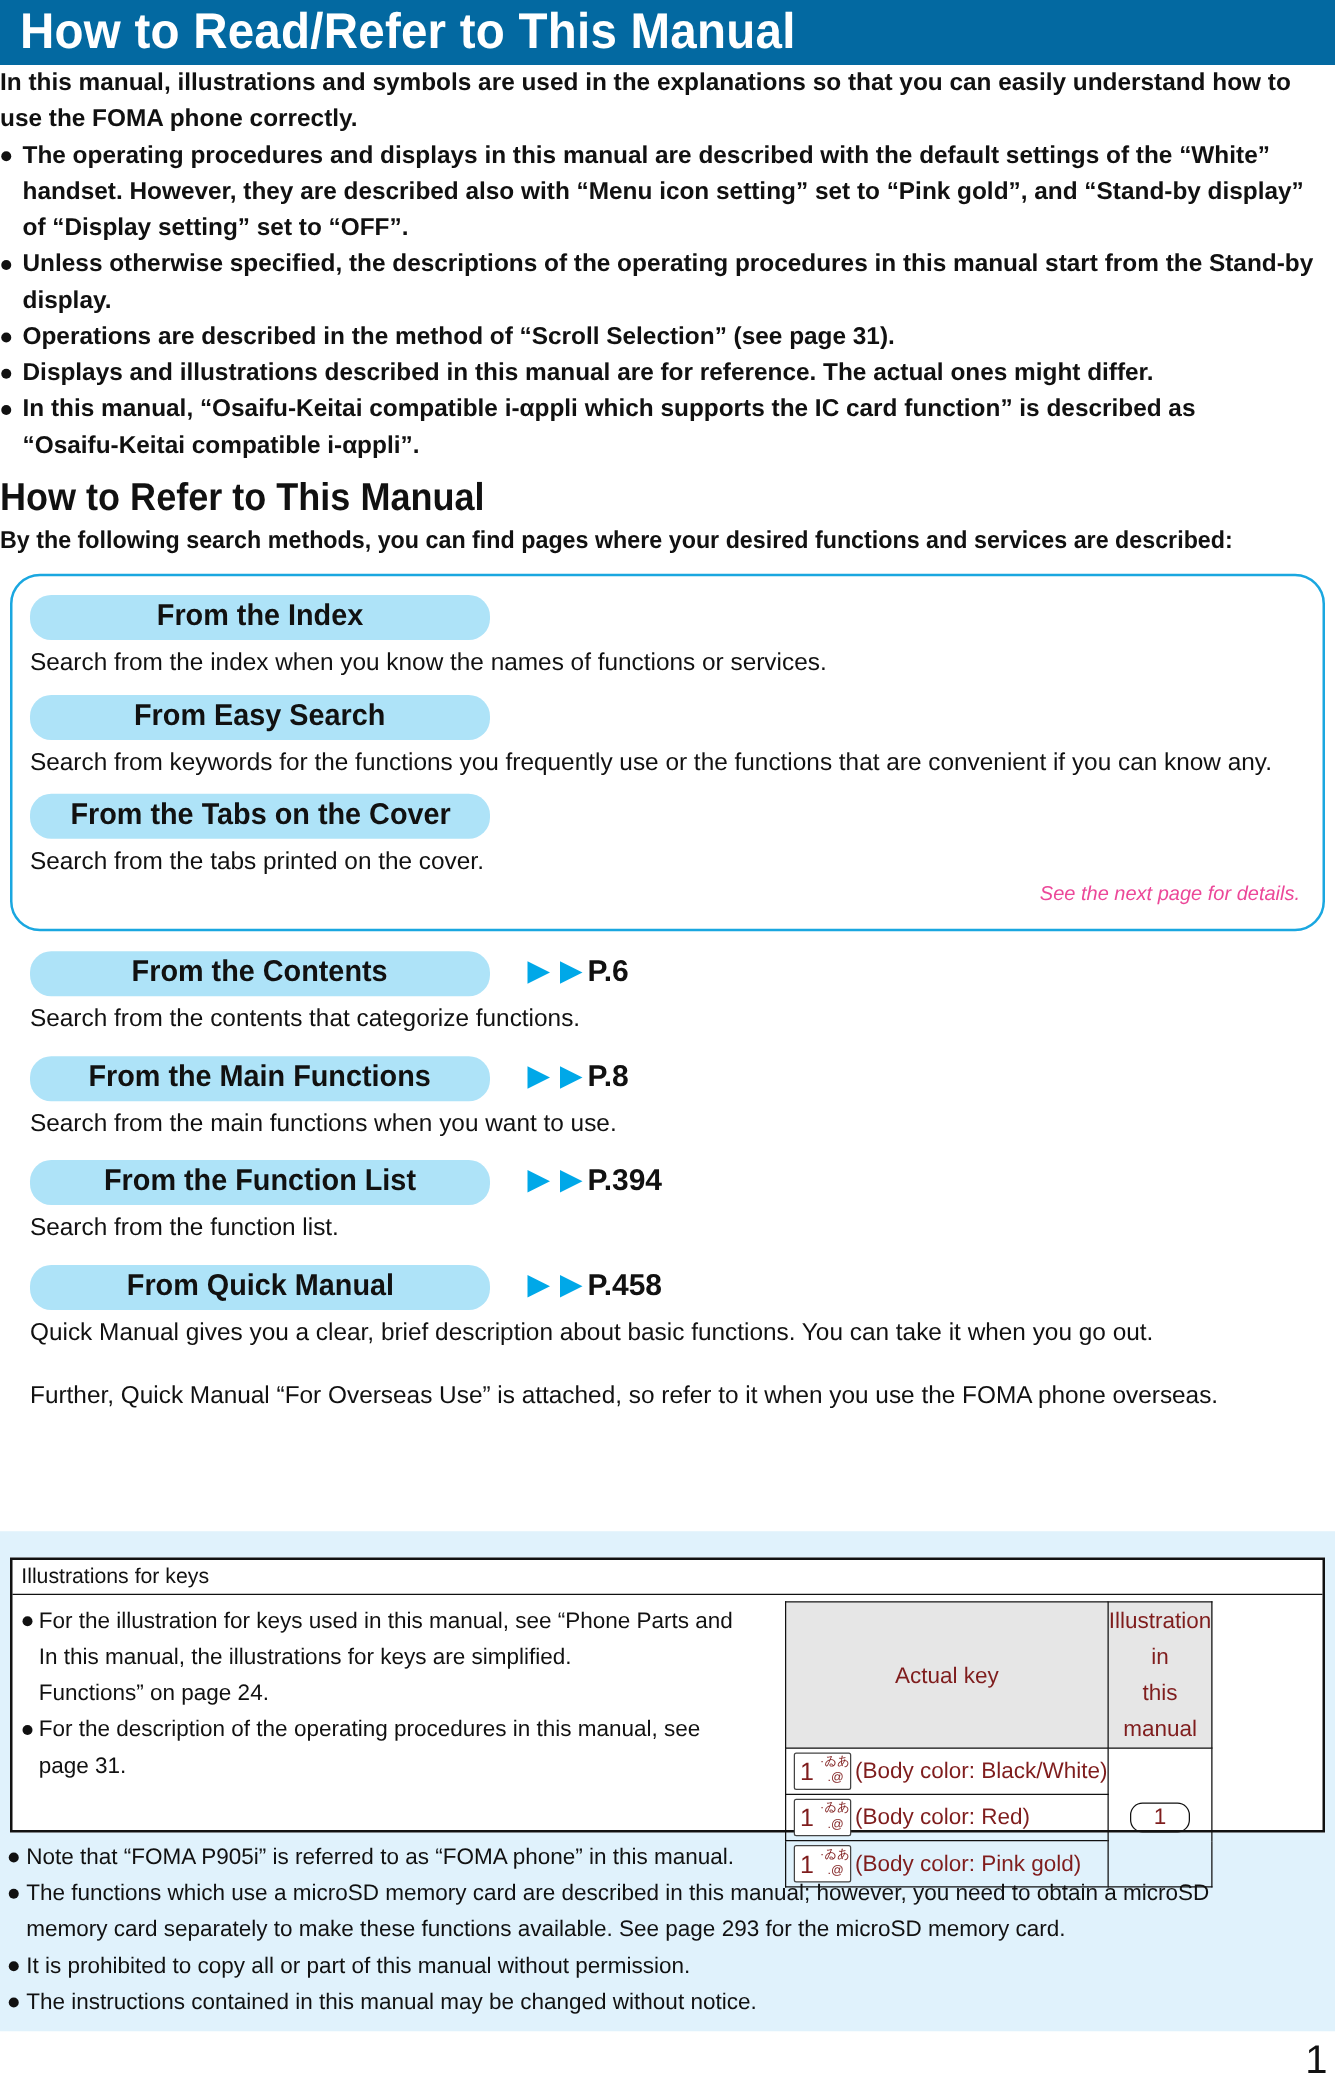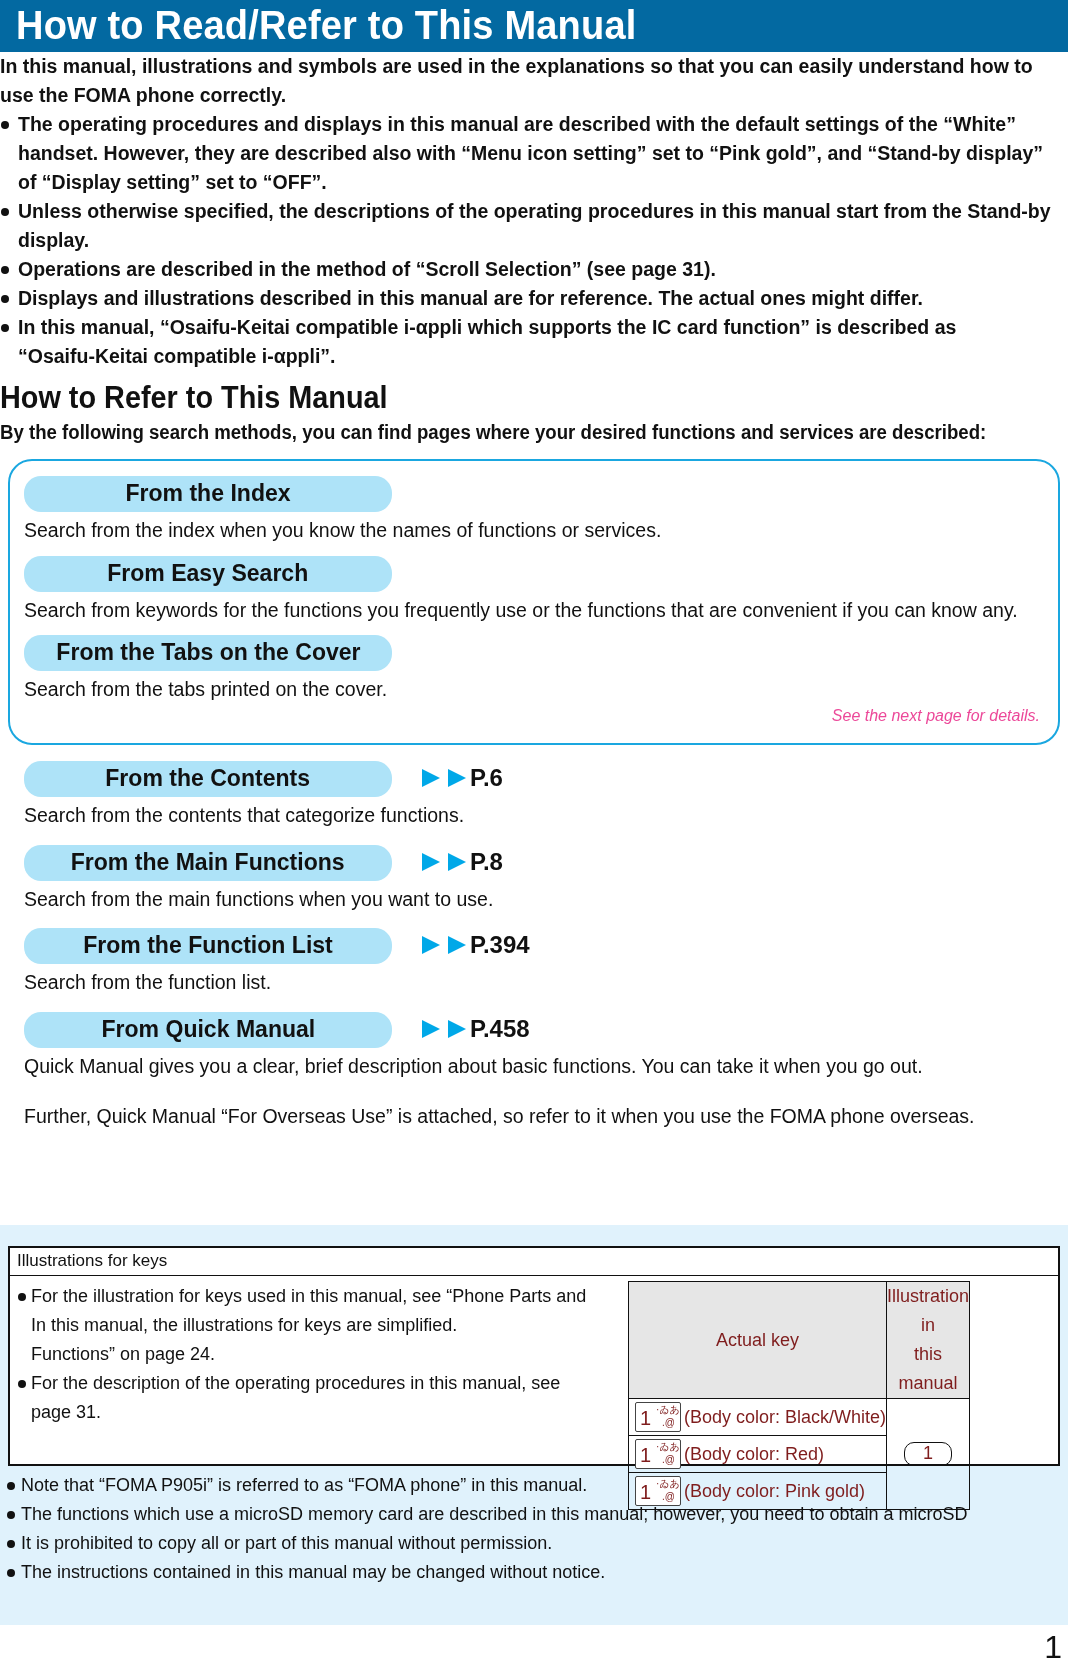--- a/index.html
+++ b/index.html
@@ -296,20 +296,21 @@
 </div>
 
 <ul class="footnotes">
   <li>
     <span class="dot"></span>
     <span class="cont">Note that “FOMA P905i” is referred to as “FOMA phone” in this manual.</span>
   </li>
   <li>
     <span class="dot"></span>
     <span class="cont">The functions which use a microSD memory card are described in this manual; however, you need to obtain a microSD</span>
+    <span class="cont">memory card separately to make these functions available. See page 293 for the microSD memory card.</span>
   </li>
   <li>
     <span class="dot"></span>
     <span class="cont">It is prohibited to copy all or part of this manual without permission.</span>
   </li>
   <li>
     <span class="dot"></span>
     <span class="cont">The instructions contained in this manual may be changed without notice.</span>
   </li>
 </ul>

